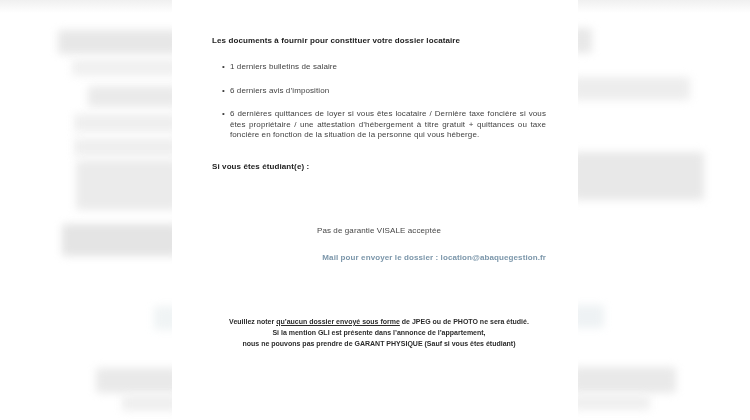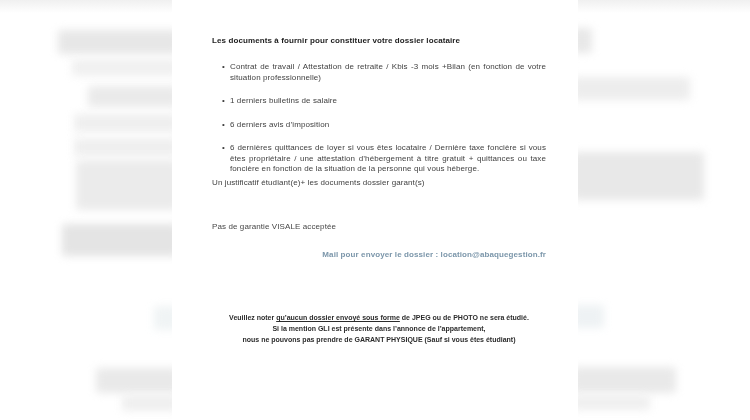--- a/index.html
+++ b/index.html
@@ -59,21 +59,21 @@
     position: absolute; left: 0; top: 0;
     color: #3f3f3f; font-size: 8px;
   }
   .student-heading {
     margin: 21px 0 0 0;
     font-size: 8px; line-height: 10px;
     font-weight: bold; color: #1d1d1d;
   }
   .student-line { margin: 3px 0 0 0; line-height: 10.5px; }
   .visale-line {
-    margin: 34px 0 0 0; text-align: left;
+    margin: 54px 0 0 0; text-align: center;
     color: #474747; line-height: 10.5px;
   }
   .mail-line {
     margin: 17px 0 0 0; text-align: right;
     font-weight: bold; line-height: 10.5px;
   }
   .footer-note {
     margin: 52px 0 0 0; text-align: center;
     font-size: 7px; line-height: 11px;
     font-weight: bold; color: #2c2c2c;
@@ -107,27 +107,26 @@
     <div class="blob" style="left:-4px;top:152px;width:132px;height:48px;background:#e8e8e8;"></div>
     <div class="blob" style="left:-4px;top:305px;width:32px;height:23px;background:#eef2f4;"></div>
     <div class="blob" style="left:-4px;top:367px;width:104px;height:26px;background:#e9e9e9;"></div>
     <div class="blob" style="left:-4px;top:395px;width:78px;height:15px;background:#efefef;"></div>
   </div>
 
   <div class="doc">
     <h1 class="doc-title">Les documents à fournir pour constituer votre dossier locataire</h1>
 
     <ul class="doc-list">
-      <li>Contrat de travail / Attestation de retraite / Kbis -3 mois +Bilan (en fonction de votre situation professionnelle)</li>
       <li>1 derniers bulletins de salaire</li>
       <li>6 derniers avis d’imposition</li>
       <li>6 dernières quittances de loyer si vous êtes locataire / Dernière taxe foncière si vous êtes propriétaire / une attestation d’hébergement à titre gratuit + quittances ou taxe foncière en fonction de la situation de la personne qui vous héberge.</li>
     </ul>
 
-    <p class="student-line">Un justificatif étudiant(e)+ les documents dossier garant(s)</p>
+    <p class="student-heading">Si vous êtes étudiant(e) :</p>
 
     <p class="visale-line">Pas de garantie VISALE acceptée</p>
 
     <p class="mail-line">
       <span style="color:#7b96aa;">Mail pour envoyer le dossier : location@abaquegestion.fr</span>
     </p>
 
     <p class="footer-note">
       <span>Veuillez noter </span><span class="u">qu’aucun dossier envoyé sous forme</span><span> de JPEG ou de PHOTO ne sera étudié.</span><br>
       <span>Si la mention GLI est présente dans l’annonce de l’appartement,</span><br>

